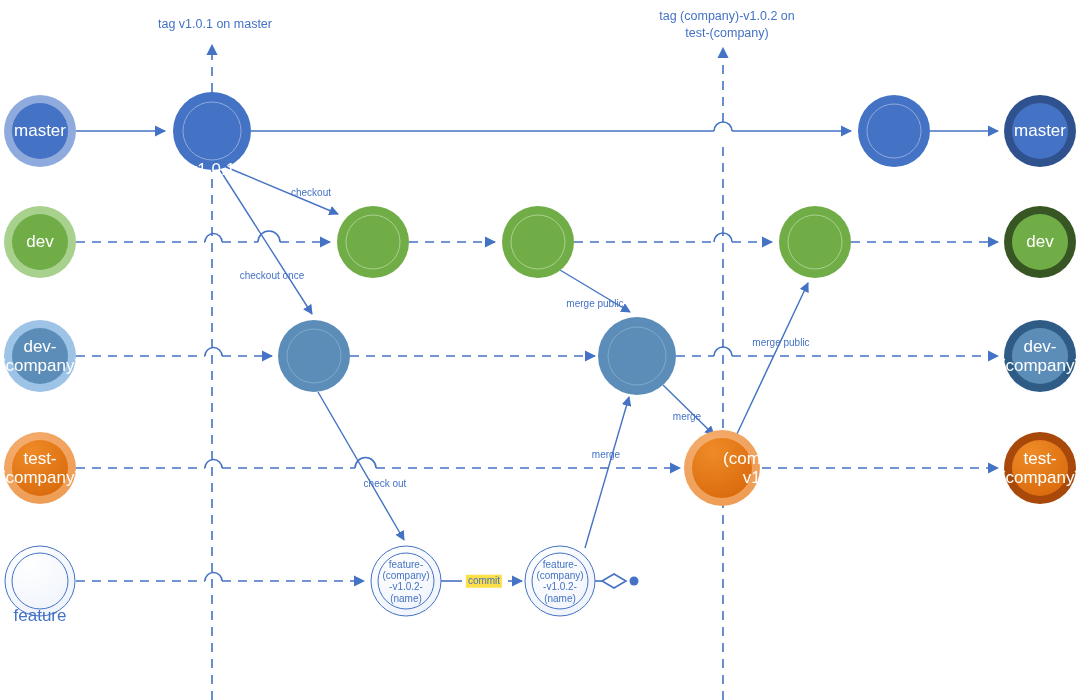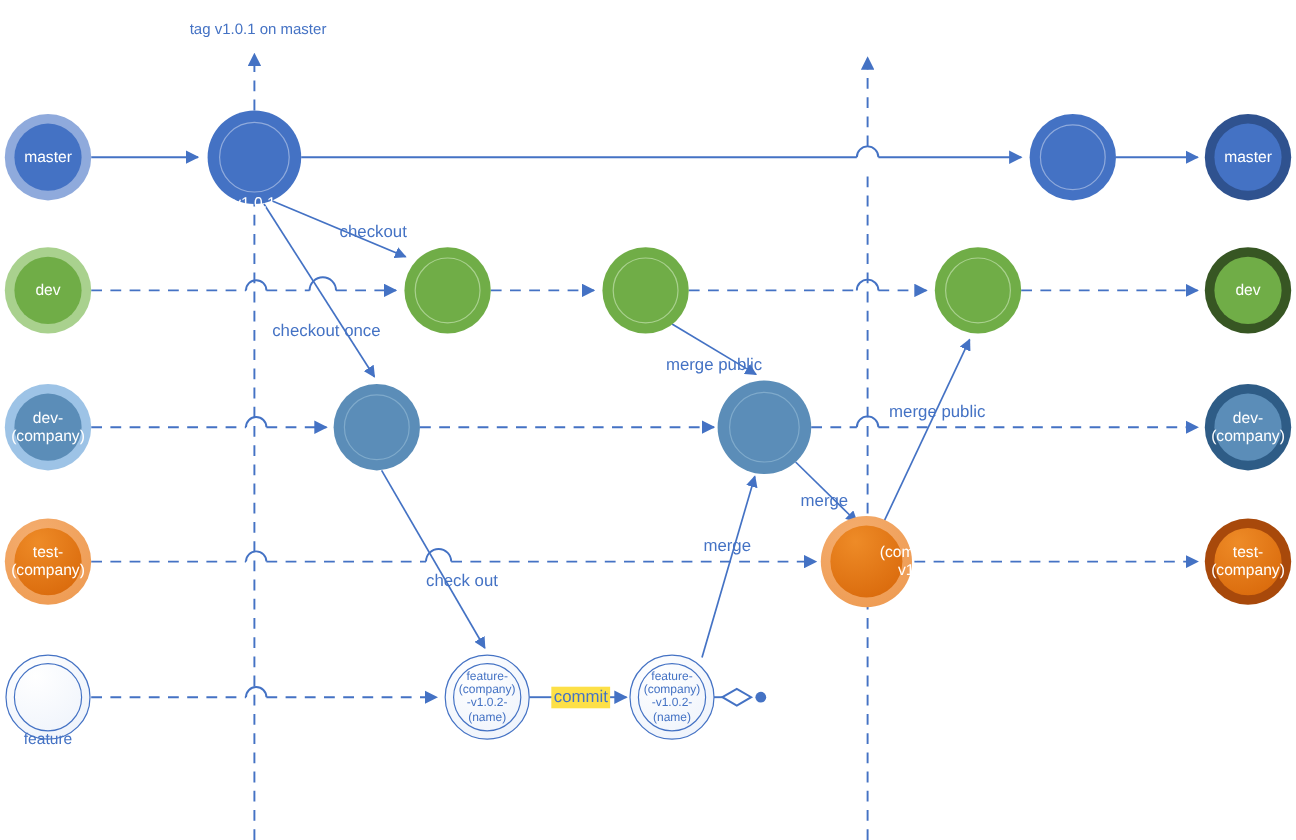--- a/index.html
+++ b/index.html
@@ -3,27 +3,27 @@
 <meta charset="utf-8">
 <style>
   html,body{margin:0;padding:0;background:#ffffff;}
   body{width:1080px;height:700px;overflow:hidden;
        font-family:"Liberation Sans","DejaVu Sans",sans-serif;}
   #stage{position:relative;width:1080px;height:700px;background:#fff;}
   svg.layer{position:absolute;left:0;top:0;width:1080px;height:700px;}
   .node-label{
     position:absolute;transform:translate(-50%,-50%);
     text-align:center;line-height:1.12;pointer-events:none;
-    white-space:pre-line;font-size:13px;
+    white-space:pre-line;font-size:17px;
   }
   .node-label.white{color:#ffffff;}
   .node-label.blue{color:#4472C4;}
   .edge-label{
     position:absolute;transform:translate(-50%,-50%);
-    color:#4472C4;font-size:14px;text-align:center;
+    color:#4472C4;font-size:10px;text-align:center;
     white-space:pre-line;line-height:1.25;
   }
   .tag-label{
     position:absolute;transform:translate(-50%,0);
     color:#4472C4;font-size:12.5px;text-align:center;
     line-height:1.35;white-space:pre-line;
   }
 </style>
 </head>
 <body>
@@ -259,14 +259,16 @@
   <div class="edge-label" style="left:311px;top:193px;">checkout</div>
   <div class="edge-label" style="left:272px;top:276px;">checkout once</div>
   <div class="edge-label" style="left:367px;top:484px;margin-left:18px;">check out</div>
   <div class="edge-label" style="left:595px;top:304px;">merge public</div>
   <div class="edge-label" style="left:781px;top:343px;">merge public</div>
   <div class="edge-label" style="left:606px;top:455px;">merge</div>
   <div class="edge-label" style="left:687px;top:417px;">merge</div>
   <div class="edge-label" style="left:484px;top:581px;background:#fde047;padding:0 2px;">commit</div>
 
   <div class="tag-label" style="left:215px;top:16px;">tag v1.0.1 on master</div>
+  <div class="tag-label" style="left:727px;top:8px;">tag (company)-v1.0.2 on
+test-(company)</div>
 
 </div>
 
 </body></html>

